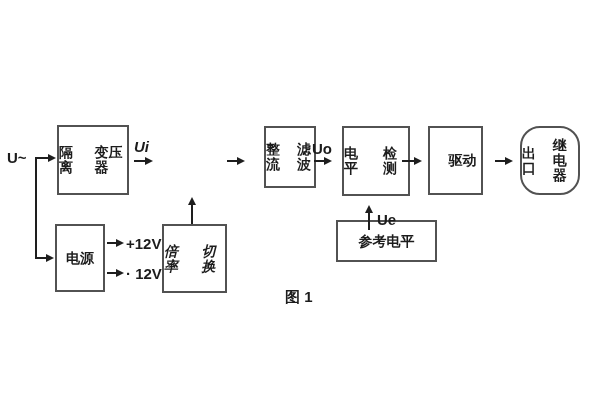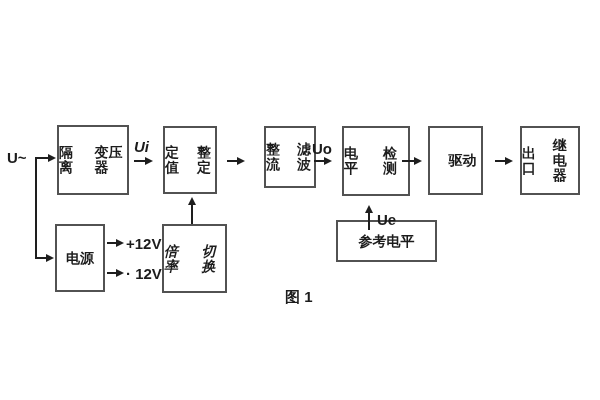--- a/index.html
+++ b/index.html
@@ -22,21 +22,21 @@
   .head-u { position:absolute; width:0; height:0;
     border-left:4px solid transparent; border-right:4px solid transparent;
     border-bottom:8px solid #1e1e1e; }
 
   
   #b-transformer { left:57px;  top:125px; width:72px; height:70px; }
   #b-setpoint    { left:163px; top:126px; width:54px; height:68px; }
   #b-rectifier   { left:264px; top:126px; width:52px; height:62px; }
   #b-level       { left:342px; top:126px; width:68px; height:70px; }
   #b-drive       { left:428px; top:126px; width:55px; height:69px;padding-left:14px; }
-  #b-relay       { left:520px; top:126px; width:60px; height:69px; }
+  #b-relay       { left:520px; top:126px; width:60px; height:69px;border-radius:20px; }
   #b-power       { left:55px;  top:224px; width:50px; height:68px; }
   #b-ratio       { left:162px; top:224px; width:65px; height:69px;font-style:italic; }
   #b-reference   { left:328px; top:220px; width:101px; height:42px; gap:0;margin-left:8px; }
 
   
   #l-u    { left:7px;   top:149px; }
   #l-ui   { left:134px; top:138px;font-style:italic; }
   #l-uo   { left:312px; top:140px; }
   #l-p12  { left:126px; top:235px; }
   #l-m12  { left:126px; top:265px; }
@@ -58,24 +58,20 @@
     <div class="stem-v" style="left:35px; top:157px; height:102px;"></div>
   </div>
   <div>
     <div class="stem-h" style="left:35px; top:257px; width:12px;"></div>
     <div class="head-r" style="left:46px; top:254px;"></div>
   </div>
 
   <div class="box" id="b-transformer">
     <span>隔离</span>
     <span>变压器</span>
-  </div>
-  <div class="box" id="b-setpoint">
-    <span>定值</span>
-    <span>整定</span>
   </div>
   <div class="box" id="b-rectifier">
     <span>整流</span>
     <span>滤波</span>
   </div>
   <div class="box" id="b-level">
     <span>电平</span>
     <span>检测</span>
   </div>
   <div class="box" id="b-drive">

